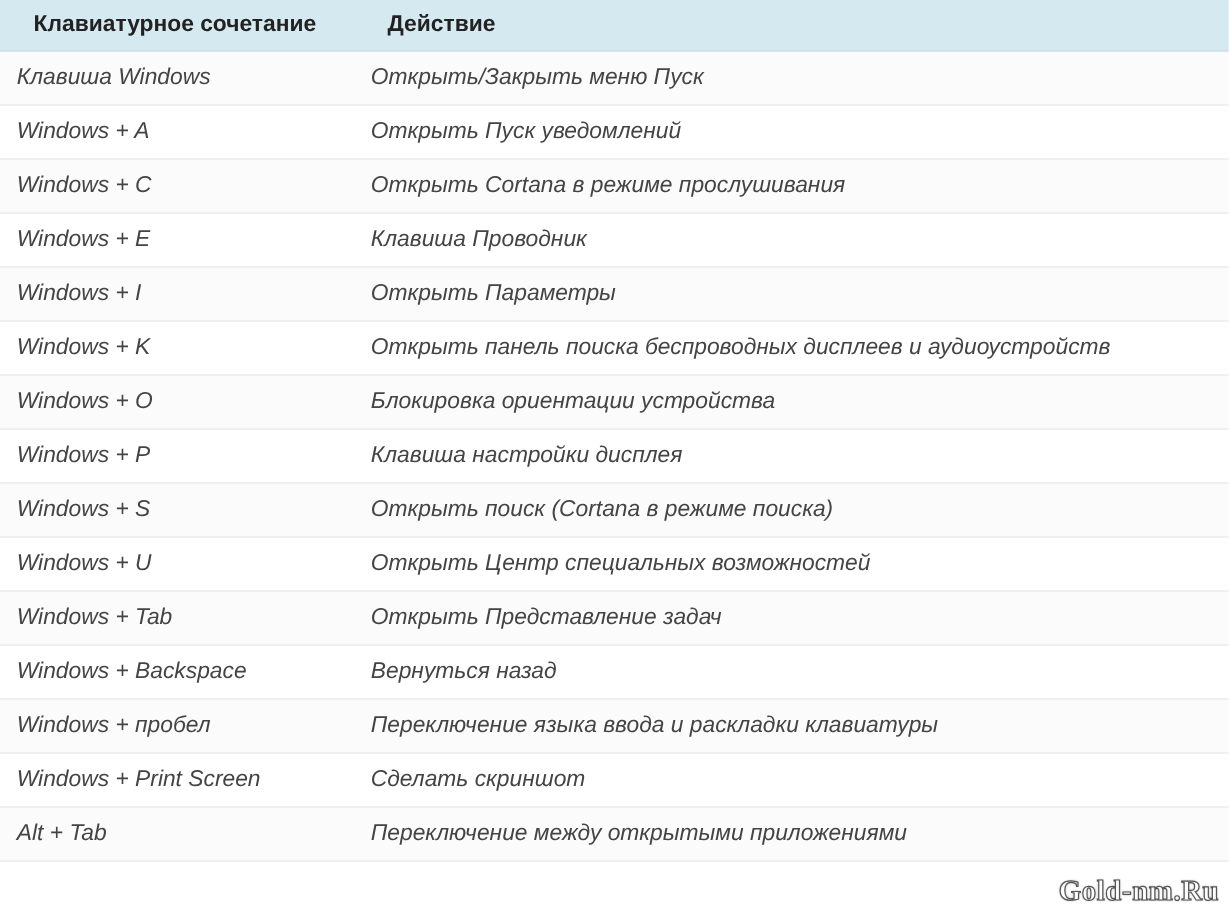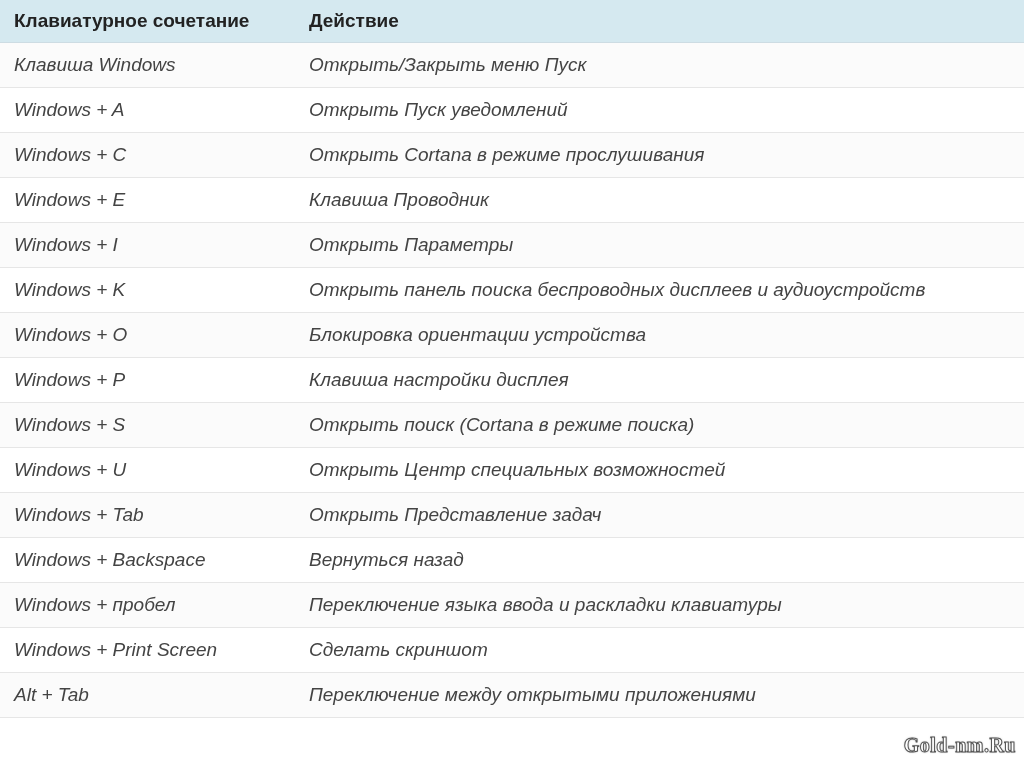--- a/index.html
+++ b/index.html
@@ -18,21 +18,21 @@
     border-collapse: collapse;
     table-layout: fixed;
   }
   thead tr {
     background: #d5e9f0;
   }
   th {
     text-align: left;
     font-weight: 700;
     color: #222;
-    padding: 10px 14px 10px 14px;
+    padding: 10px 14px 10px 28px;
     font-size: 19px;
     border-bottom: 1px solid #cddce3;
   }
   th.col-shortcut { width: 295px; }
   tbody tr {
     border-bottom: 1px solid #e6e6e6;
   }
   tbody tr:nth-child(odd)  { background: #fbfbfb; }
   tbody tr:nth-child(even) { background: #ffffff; }
   td {
@@ -42,21 +42,21 @@
     vertical-align: middle;
     white-space: nowrap;
     overflow: hidden;
     font-style: italic;
   }
   .watermark {
     position: absolute;
     right: 8px;
     bottom: 6px;
     font-family: Georgia, "Times New Roman", serif;
-    font-size: 20px;
+    font-size: 24px;
     font-weight: bold;
     color: #fff;
     -webkit-text-stroke: 1px #555;
     text-shadow: 0 0 2px #777;
     letter-spacing: 0.5px;
     pointer-events: none;
   }
 </style>
 </head>
 <body>

